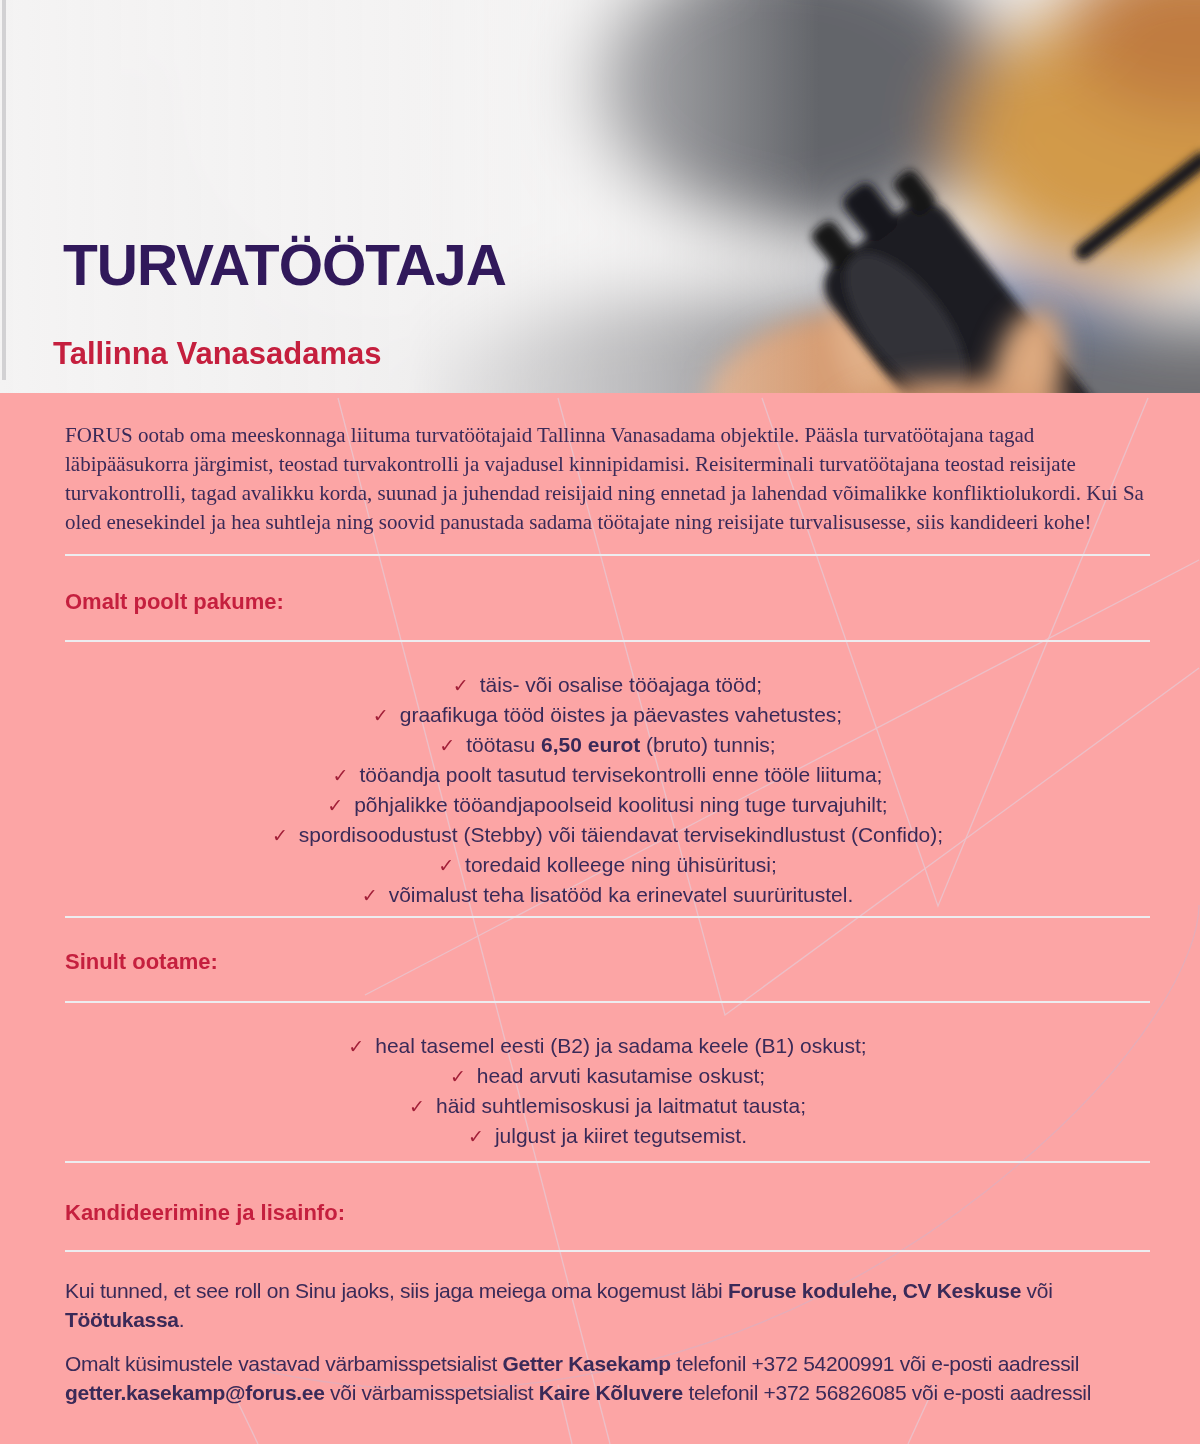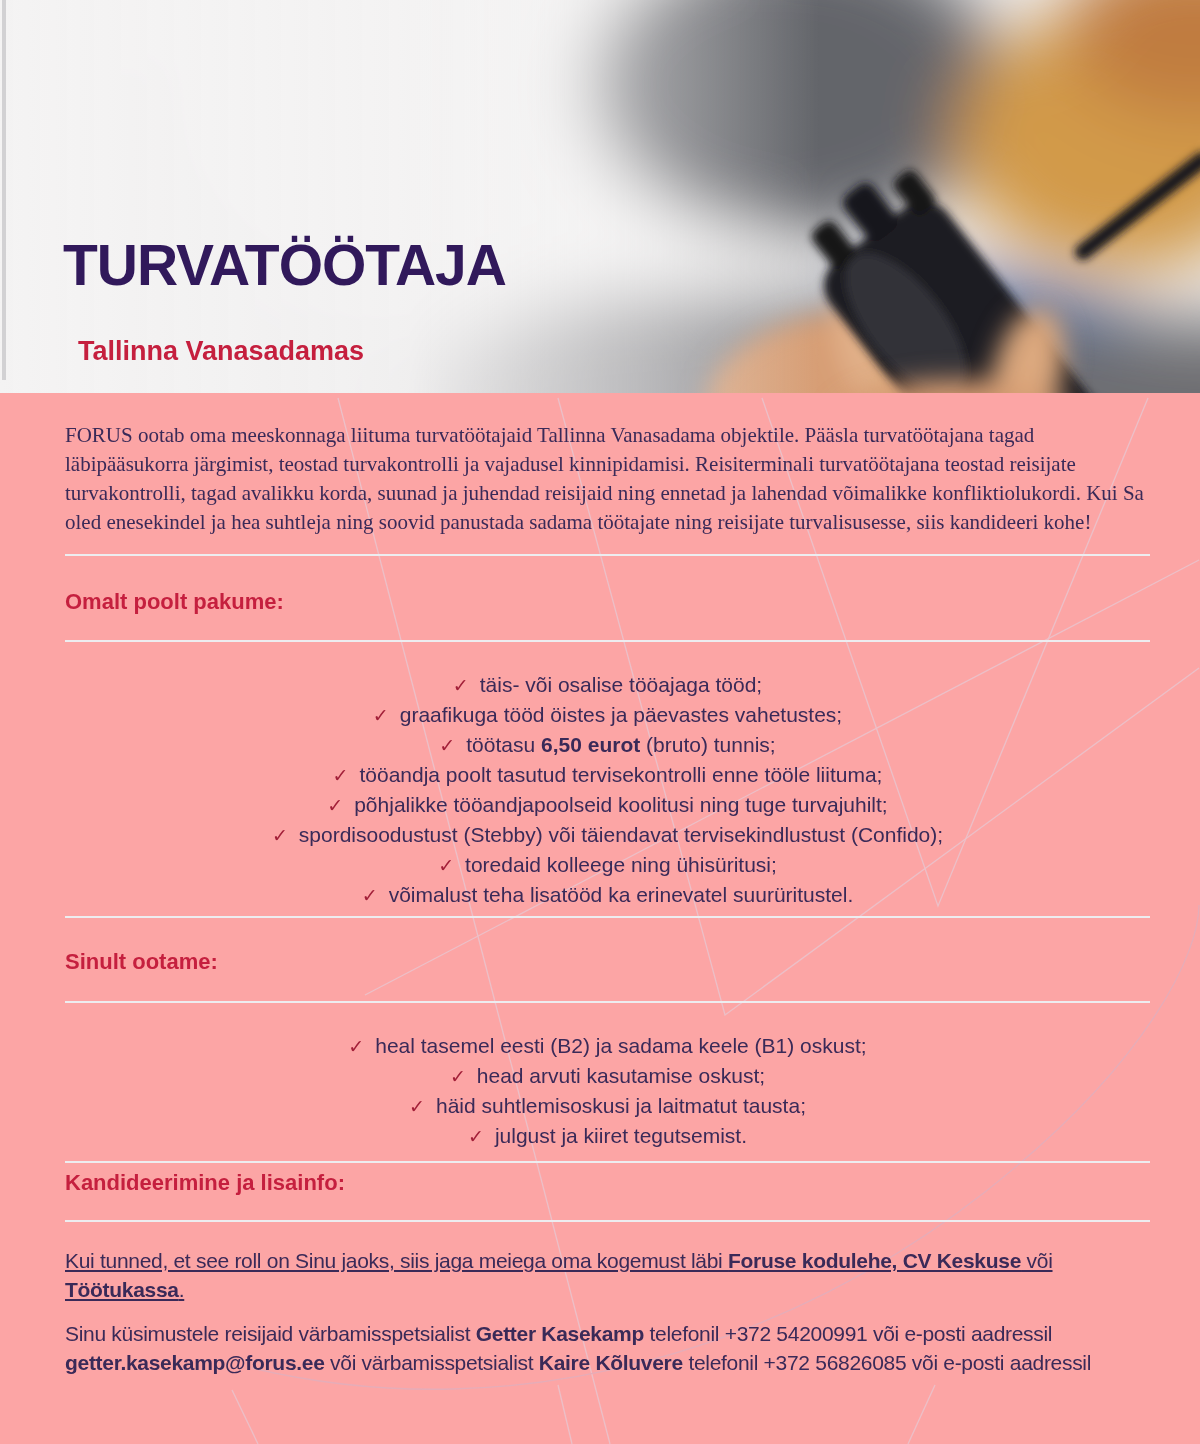--- a/index.html
+++ b/index.html
@@ -8,50 +8,50 @@
     font-family:"Liberation Sans",sans-serif;overflow:hidden;
   }
   
   .hero{position:absolute;left:0;top:0;width:1200px;height:393px;}
   .hero svg{display:block;}
   .hero-title{
     position:absolute;left:63px;top:232px;margin:0;z-index:3;
     font-size:57px;font-weight:bold;letter-spacing:-1px;color:#31195b;
   }
   .hero-subtitle{
-    position:absolute;left:78px;top:336px;margin:0;z-index:3;
-    font-size:27px;font-weight:bold;color:#c51f3e;text-align:right;
+    position:absolute;left:53px;top:336px;margin:0;z-index:3;
+    font-size:31px;font-weight:bold;color:#c51f3e;text-align:right;
   }
   
   .watermark{position:absolute;left:0;top:393px;z-index:0;pointer-events:none;}
   
   main{
     position:absolute;left:65px;top:393px;width:1085px;z-index:1;
     color:#3a2a58;font-size:21px;line-height:29px;
   }
   p{margin:0;}
   .intro{margin-top:28px;font-family:Liberation Serif, serif;}
   .rule{height:2px;background:#ededf0;}
   .rule.m17{margin-top:17px}.rule.m18{margin-top:18px}.rule.m6{margin-top:6px}
   .rule.m19{margin-top:19px}.rule.m10{margin-top:10px}.rule.mm17{margin-top:17px}
   h3{
     margin:0;font-size:22px;line-height:40px;font-weight:bold;color:#c51f3e;
   }
   h3.h-offer{margin-top:26px}
   h3.h-expect{margin-top:24px}
-  h3.h-apply{}
+  h3.h-apply{margin-top:30px}
   ul.checklist{list-style:none;margin:28px 0 0 0;padding:0;text-align:center;}
   ul.checklist li{margin:0;line-height:29px;}
   .chk{
     color:#a21f38;font-family:"DejaVu Sans",sans-serif;
     font-size:19px;margin-right:11px;
   }
   b{font-weight:bold;}
   .rich{letter-spacing:-0.3px;}
-  .rich.p-channels{margin-top:24px;text-decoration:underline;}
+  .rich.p-channels{margin-top:24px;}
   .rich.p-contact{margin-top:15px;}
 </style>
 </head>
 <body>
 
 <div class="page">
 
   <svg class="watermark" width="1200" height="1051" viewBox="0 393 1200 1051" fill="none">
     <g stroke="#eac3cc" stroke-width="1.3" opacity="0.9">
       <path d="M338,398 L610,1444"></path>
@@ -145,15 +145,15 @@
         <li><span class="chk">✓</span><span>heal tasemel eesti (B2) ja sadama keele (B1) oskust;</span></li>
         <li><span class="chk">✓</span><span>head arvuti kasutamise oskust;</span></li>
         <li><span class="chk">✓</span><span>häid suhtlemisoskusi ja laitmatut tausta;</span></li>
         <li><span class="chk">✓</span><span>julgust ja kiiret tegutsemist.</span></li>
       </ul>
 
     <div class="rule m10"></div>
     <h3 class="h-apply">Kandideerimine ja lisainfo:</h3>
     <div class="rule mm17"></div>
     <p class="rich p-channels"><span>Kui tunned, et see roll on Sinu jaoks, siis jaga meiega oma kogemust läbi </span><b>Foruse kodulehe, CV Keskuse</b><span> või </span><b>Töötukassa</b><span>.</span></p>
-    <p class="rich p-contact"><span>Sinu küsimustele reisijaid värbamisspetsialist </span><b>Getter Kasekamp</b><span> telefonil +372 54200991 või e-posti aadressil </span><b>getter.kasekamp@forus.ee</b><span> või värbamisspetsialist </span><b>Kaire Kõluvere</b><span> telefonil +372 56826085 või e-posti aadressil </span></p>
+    <p class="rich p-contact"><span>Omalt küsimustele vastavad värbamisspetsialist </span><b>Getter Kasekamp</b><span> telefonil +372 54200991 või e-posti aadressil </span><b>getter.kasekamp@forus.ee</b><span> või värbamisspetsialist </span><b>Kaire Kõluvere</b><span> telefonil +372 56826085 või e-posti aadressil </span></p>
   </main>
 </div>
 
 </body></html>

